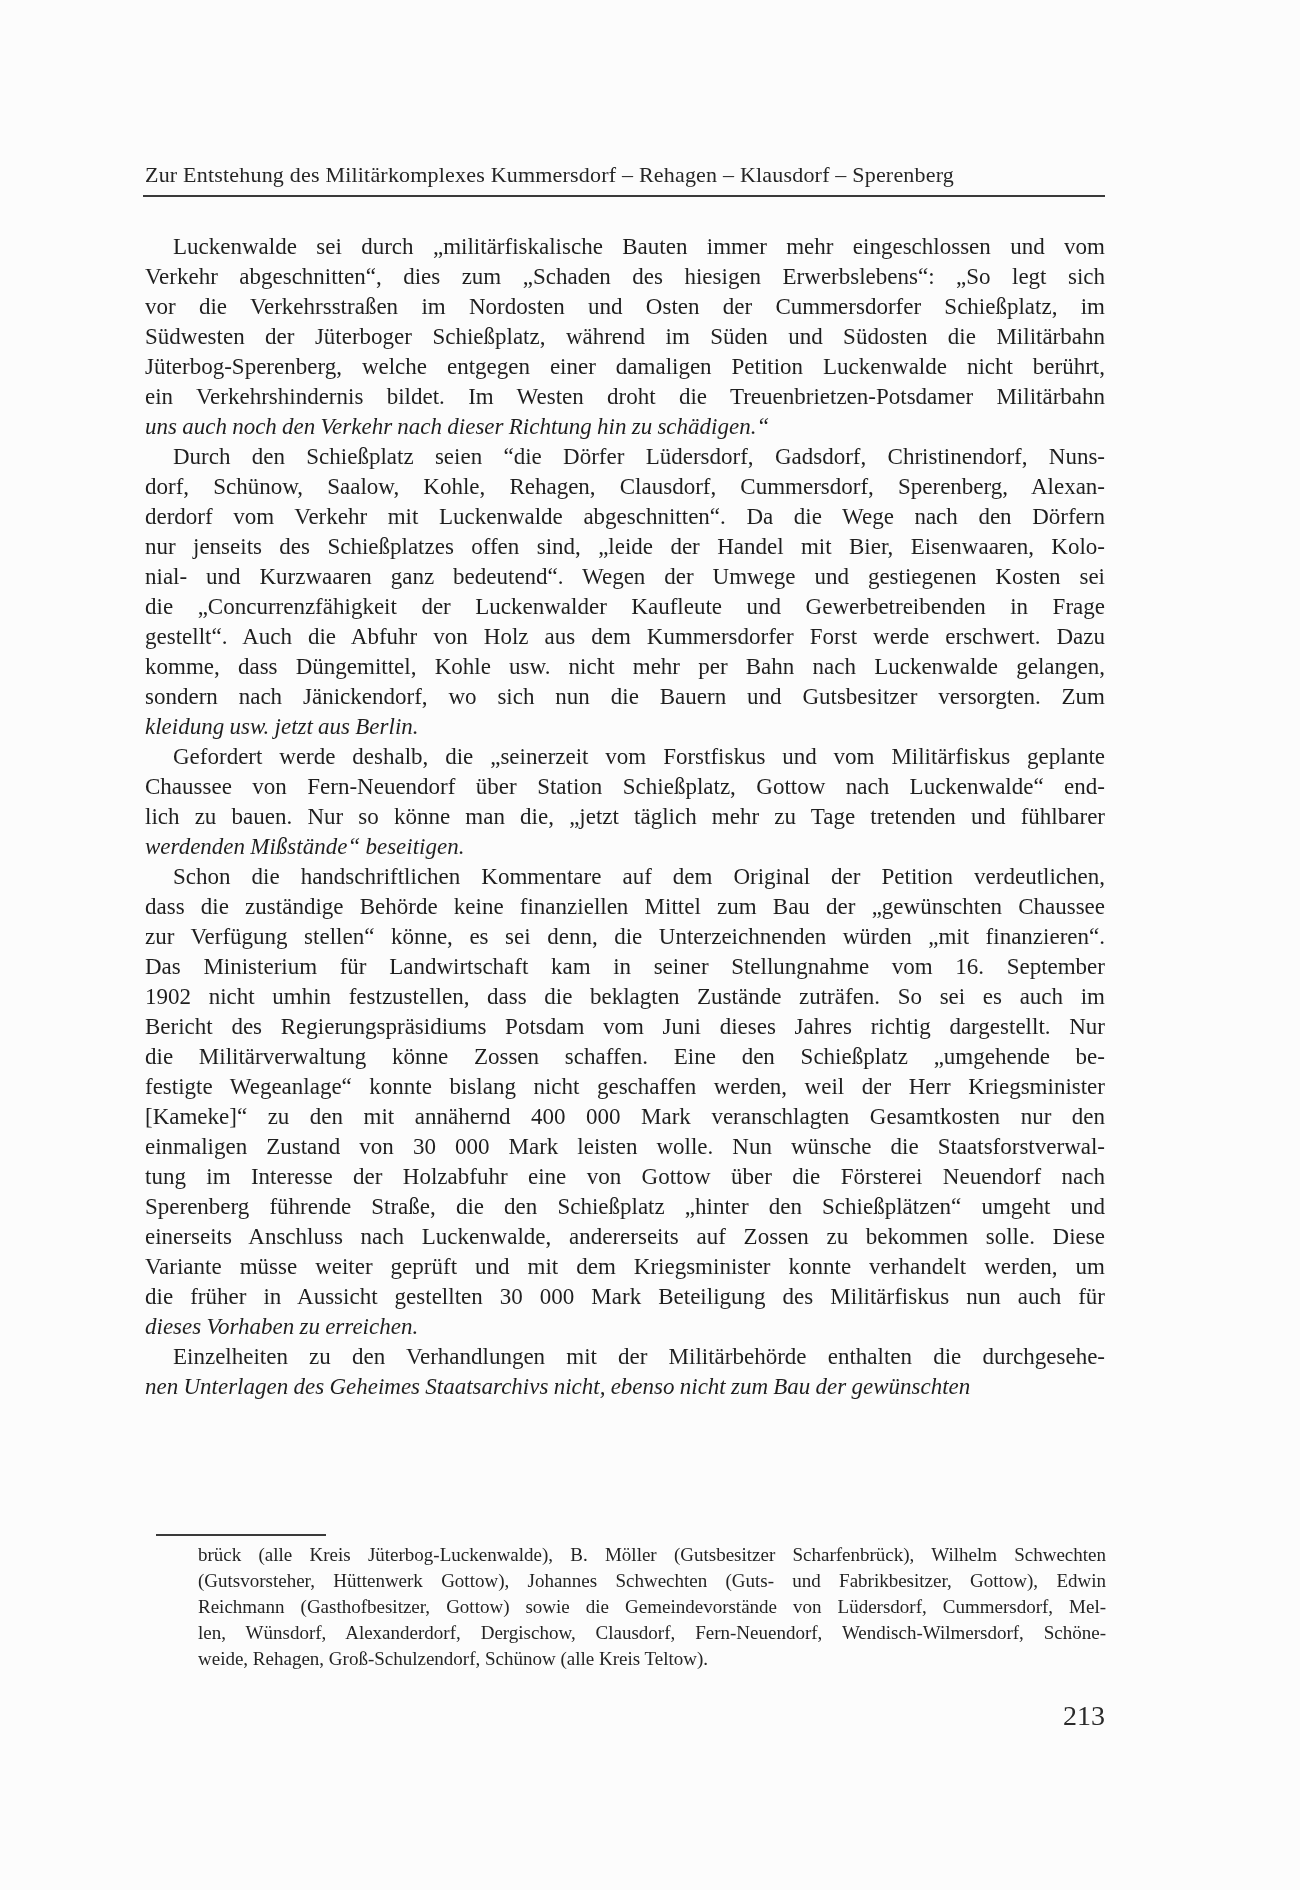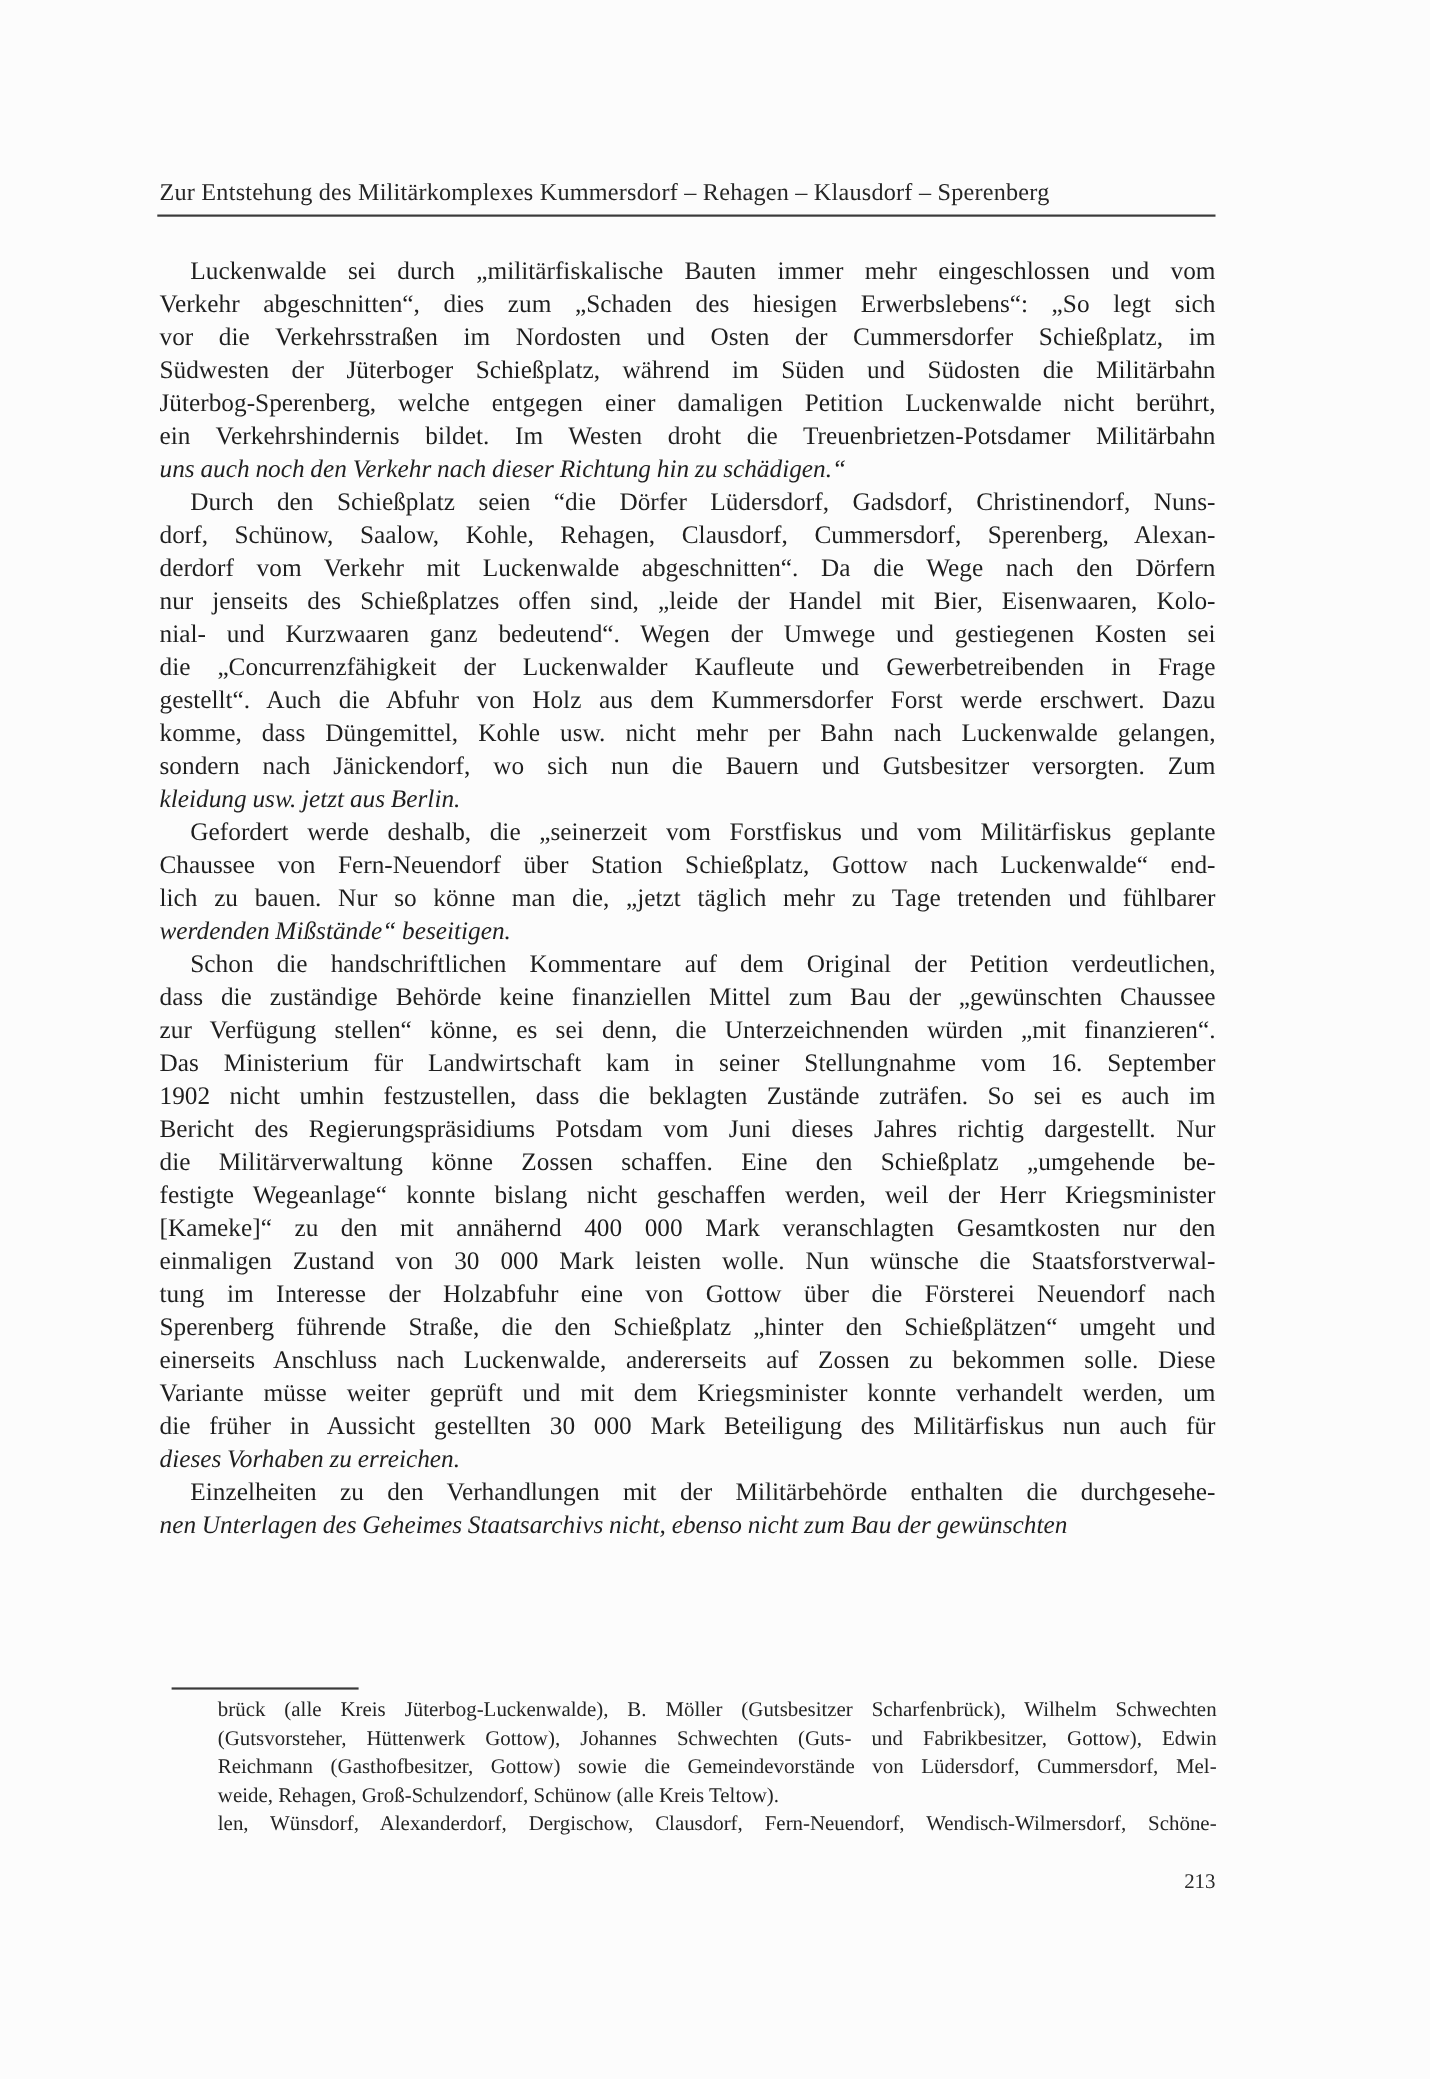--- a/index.html
+++ b/index.html
@@ -76,21 +76,21 @@
     text-align: justify;
     text-align-last: justify;
   }
   .footnote .line.last { text-align-last: left; }
   .page-number {
     position: absolute;
     left: 145px;
     top: 1700px;
     width: 960px;
     text-align: right;
-    font-size: 19px;
+    font-size: 28px;
     color: #2a2a2a;
   }
 </style>
 </head>
 <body>
 
 <div class="page" style="background: rgb(252, 252, 252); color: rgb(31, 31, 31);">
   <div class="header-title">Zur Entstehung des Militärkomplexes Kummersdorf – Rehagen – Klausdorf – Sperenberg</div>
   <div class="header-rule"></div>
   <div class="body-text">
@@ -132,17 +132,17 @@
       <div class="line">die früher in Aussicht gestellten 30 000 Mark Beteiligung des Militärfiskus nun auch für</div>
       <div class="line last">dieses Vorhaben zu erreichen.</div>
       <div class="line indent">Einzelheiten zu den Verhandlungen mit der Militärbehörde enthalten die durchgesehe-</div>
       <div class="line last">nen Unterlagen des Geheimes Staatsarchivs nicht, ebenso nicht zum Bau der gewünschten</div>
     </div>
   <div class="footnote-rule"></div>
   <div class="footnote">
       <div class="line">brück (alle Kreis Jüterbog-Luckenwalde), B. Möller (Gutsbesitzer Scharfenbrück), Wilhelm Schwechten</div>
       <div class="line">(Gutsvorsteher, Hüttenwerk Gottow), Johannes Schwechten (Guts- und Fabrikbesitzer, Gottow), Edwin</div>
       <div class="line">Reichmann (Gasthofbesitzer, Gottow) sowie die Gemeindevorstände von Lüdersdorf, Cummersdorf, Mel-</div>
+      <div class="line">len, Wünsdorf, Alexanderdorf, Dergischow, Clausdorf, Fern-Neuendorf, Wendisch-Wilmersdorf, Schöne-</div>
       <div class="line last">weide, Rehagen, Groß-Schulzendorf, Schünow (alle Kreis Teltow).</div>
-      <div class="line">len, Wünsdorf, Alexanderdorf, Dergischow, Clausdorf, Fern-Neuendorf, Wendisch-Wilmersdorf, Schöne-</div>
     </div>
   <div class="page-number">213</div>
 </div>
 
 </body></html>

